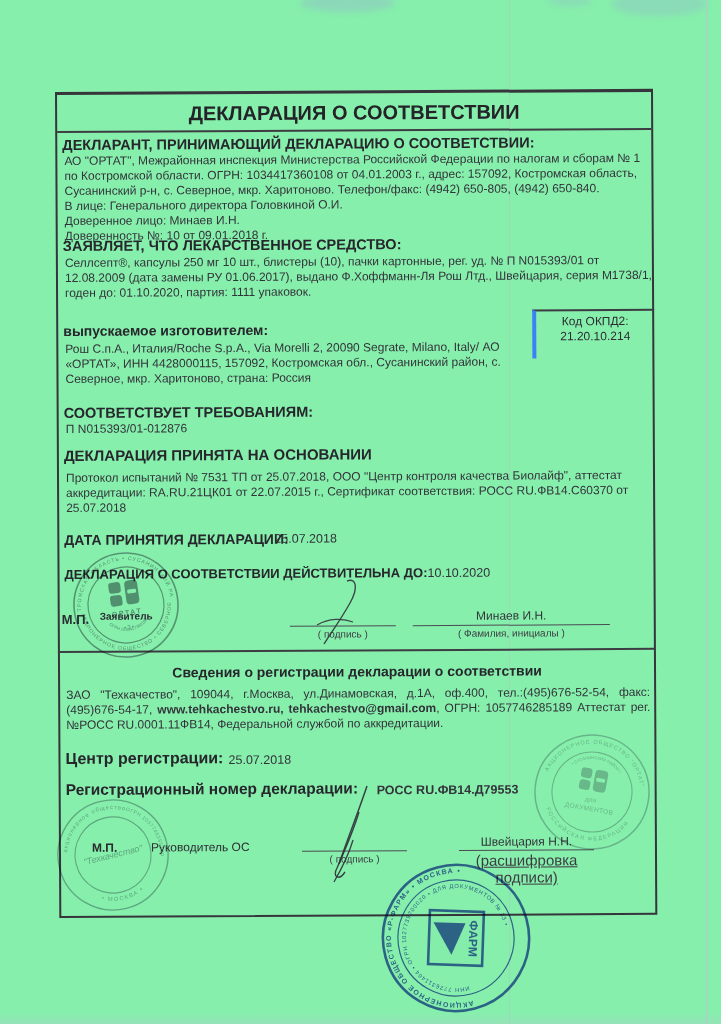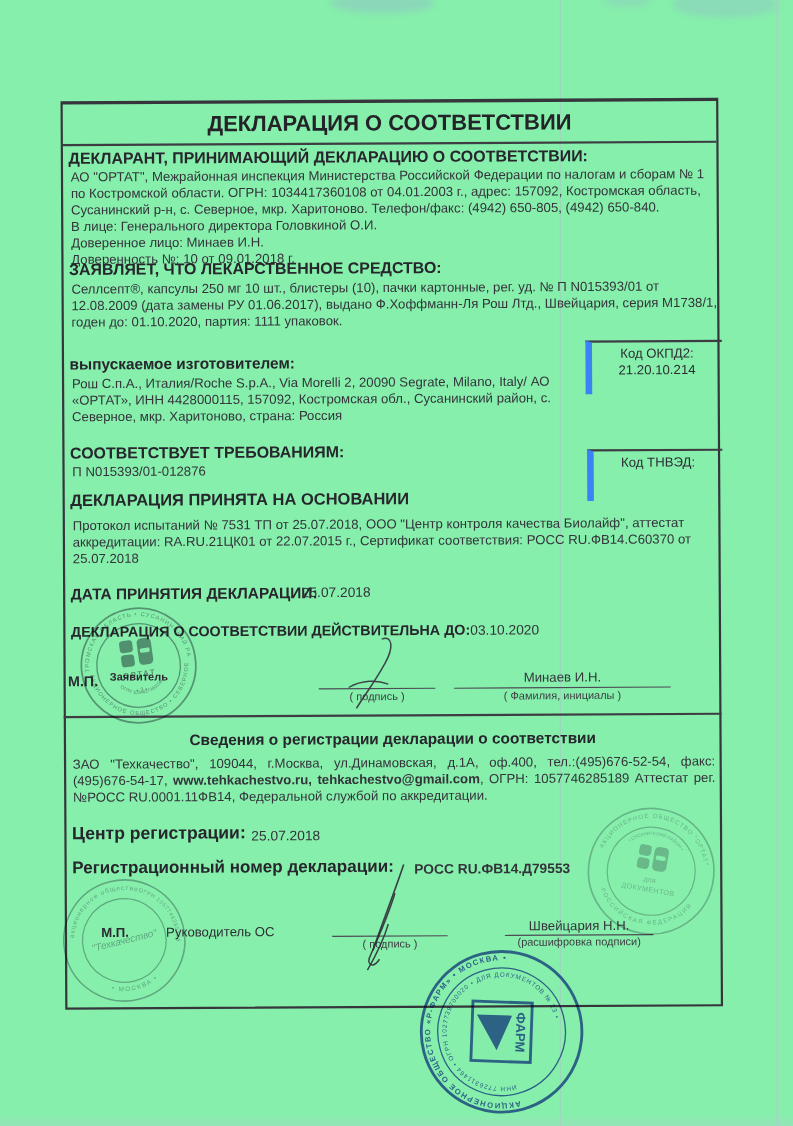--- a/index.html
+++ b/index.html
@@ -15,21 +15,21 @@
   .sm3{left:548px;top:-4px;width:44px;height:10px;background:rgba(150,172,208,.28);}
   .bottom-tint{left:0;top:1012px;width:721px;height:12px;
         background:linear-gradient(rgba(188,198,218,0),rgba(188,198,218,.28));}
   
   .frame{left:55px;top:92px;width:594px;height:821px;border:2px solid #35353b;
          border-top-width:3px;transform:rotate(-0.3deg);transform-origin:left top;}
   .title-row{left:0;top:0;width:100%;height:36px;border-bottom:2px solid #3c3c42;
          text-align:center;line-height:38px;font-size:20px;font-weight:bold;color:#232328;}
   .h1{font-size:14.5px;font-weight:bold;color:#26262c;white-space:nowrap;}
   .body-txt{font-size:12px;line-height:14.9px;color:#33333a;}
-  .code-box{border-top:2px solid #3c3c42;border-left:6px solid #3b82f6;
+  .code-box{border-top:2px solid #3c3c42;border-left:4px solid #3b82f6;
          text-align:center;font-size:12px;color:#2d2d33;padding-top:3px;line-height:14.5px;}
   .divider{height:2px;background:#3c3c42;}
   .sig-line{height:0;border-top:1.5px solid #4b4b54;}
   .sig-cap{text-align:center;font-size:10px;color:#3c3c42;}
   .fio{text-align:center;font-size:12px;color:#33333a;}
   .label-val{font-size:12.5px;color:#33333a;}
   .center-head{width:100%;text-align:center;font-size:14px;font-weight:bold;color:#26262c;}
   .just{text-align:justify;}
   .bold{font-weight:bold;}
   
@@ -67,32 +67,29 @@
       <div>Код ОКПД2:</div>
       <div>21.20.10.214</div>
     </div>
 
     <div class="abs h1" style="left:5px;top:228px;font-size:14px;">выпускаемое изготовителем:</div>
     <div class="abs body-txt" style="left:7px;top:247px;width:452px;">Рош С.п.А., Италия/Roche S.p.A., Via Morelli 2, 20090 Segrate, Milano, Italy/ АО «ОРТАТ», ИНН 4428000115, 157092, Костромская обл., Сусанинский район, с. Северное, мкр. Харитоново, страна: Россия</div>
 
     <div class="abs h1" style="left:5px;top:310px;">СООТВЕТСТВУЕТ ТРЕБОВАНИЯМ:</div>
     <div class="abs body-txt" style="left:7px;top:327px;">П N015393/01-012876</div>
 
-    <div class="abs code-box" style="left:475px;top:316px;width:117px;height:42px;">
-      <div>Код ТНВЭД:</div>
-    </div>
 
     <div class="abs h1" style="left:5px;top:352px;font-size:15px;">ДЕКЛАРАЦИЯ ПРИНЯТА НА ОСНОВАНИИ</div>
     <div class="abs body-txt" style="left:7px;top:376px;width:566px;">Протокол испытаний № 7531 ТП от 25.07.2018, ООО "Центр контроля качества Биолайф", аттестат аккредитации: RA.RU.21ЦК01 от 22.07.2015 г., Сертификат соответствия: РОСС RU.ФВ14.С60370 от 25.07.2018</div>
 
     <div class="abs h1" style="left:5px;top:437px;font-size:14px;">ДАТА ПРИНЯТИЯ ДЕКЛАРАЦИИ:</div>
     <div class="abs label-val" style="left:215px;top:438px;">25.07.2018</div>
 
     <div class="abs h1" style="left:5px;top:472px;font-size:13px;">ДЕКЛАРАЦИЯ О СООТВЕТСТВИИ ДЕЙСТВИТЕЛЬНА ДО:</div>
-    <div class="abs label-val" style="left:368px;top:473px;">03.10.2020</div>
+    <div class="abs label-val" style="left:368px;top:473px;">10.10.2020</div>
 
     <div class="abs bold" style="left:2px;top:517px;font-size:13px;color:#2a2a30;">М.П.</div>
     <div class="abs bold" style="left:40px;top:516px;font-size:10px;color:#2a2a30;">Заявитель</div>
     <div class="abs sig-line" style="left:230px;top:532px;width:106px;"></div>
     <div class="abs sig-cap" style="left:230px;top:535px;width:106px;">( подпись )</div>
     <div class="abs fio" style="left:353px;top:516px;width:197px;">Минаев И.Н.</div>
     <div class="abs sig-line" style="left:353px;top:532px;width:197px;"></div>
     <div class="abs sig-cap" style="left:353px;top:535px;width:197px;">( Фамилия, инициалы )</div>
 
     <div class="abs divider" style="left:-2px;top:556px;width:598px;"></div>
@@ -107,21 +104,21 @@
 
     <div class="abs h1" style="left:5px;top:686px;font-size:15.5px;">Регистрационный номер декларации:</div>
     <div class="abs label-val bold" style="left:316px;top:690px;text-align:right;">РОСС RU.ФВ14.Д79553</div>
 
     <div class="abs bold" style="left:31px;top:746px;font-size:12px;color:#2a2a30;">М.П.</div>
     <div class="abs" style="left:90px;top:746px;font-size:12px;">Руководитель ОС</div>
     <div class="abs sig-line" style="left:241px;top:757px;width:105px;"></div>
     <div class="abs sig-cap" style="left:241px;top:760px;width:105px;">( подпись )</div>
     <div class="abs fio" style="left:398px;top:742px;width:135px;">Швейцария Н.Н.</div>
     <div class="abs sig-line" style="left:398px;top:757px;width:135px;"></div>
-    <div class="abs sig-cap" style="left:398px;top:759px;width:135px;font-size:10px;">(расшифровка подписи)</div>
+    <div class="abs sig-cap" style="left:398px;top:759px;width:135px;font-size:15px;text-decoration:underline;">(расшифровка подписи)</div>
   </div>
 
   <div class="abs stamp" style="left:70px;top:549px;width:112px;height:112px;transform:rotate(-8deg);opacity:.78;">
     <svg width="112" height="112" viewBox="0 0 112 112">
       <defs>
         <path id="a-top" d="M 11,56 A 45,45 0 0 1 101,56"></path>
         <path id="a-bot" d="M 11,56 A 45,45 0 0 0 101,56"></path>
         <path id="a-ogrn" d="M 30,56 A 26,26 0 0 0 82,56"></path>
       </defs>
       <circle cx="56" cy="56" r="52" fill="none" stroke="#84848f" stroke-width="1.6"></circle>

